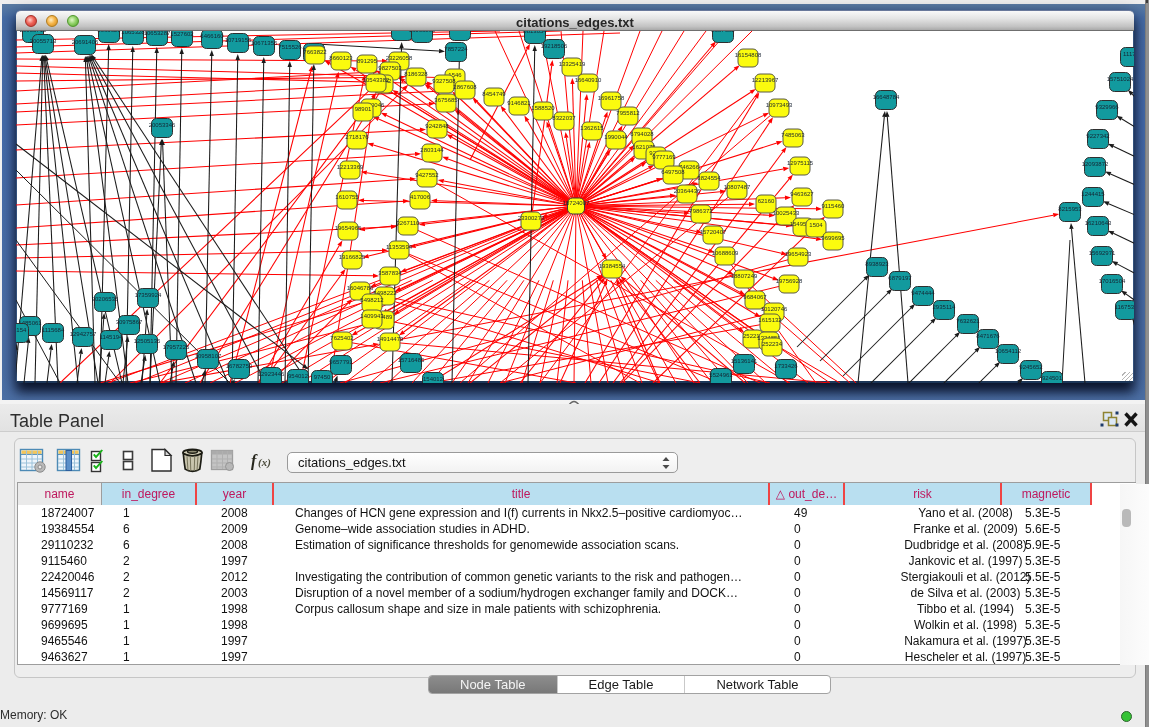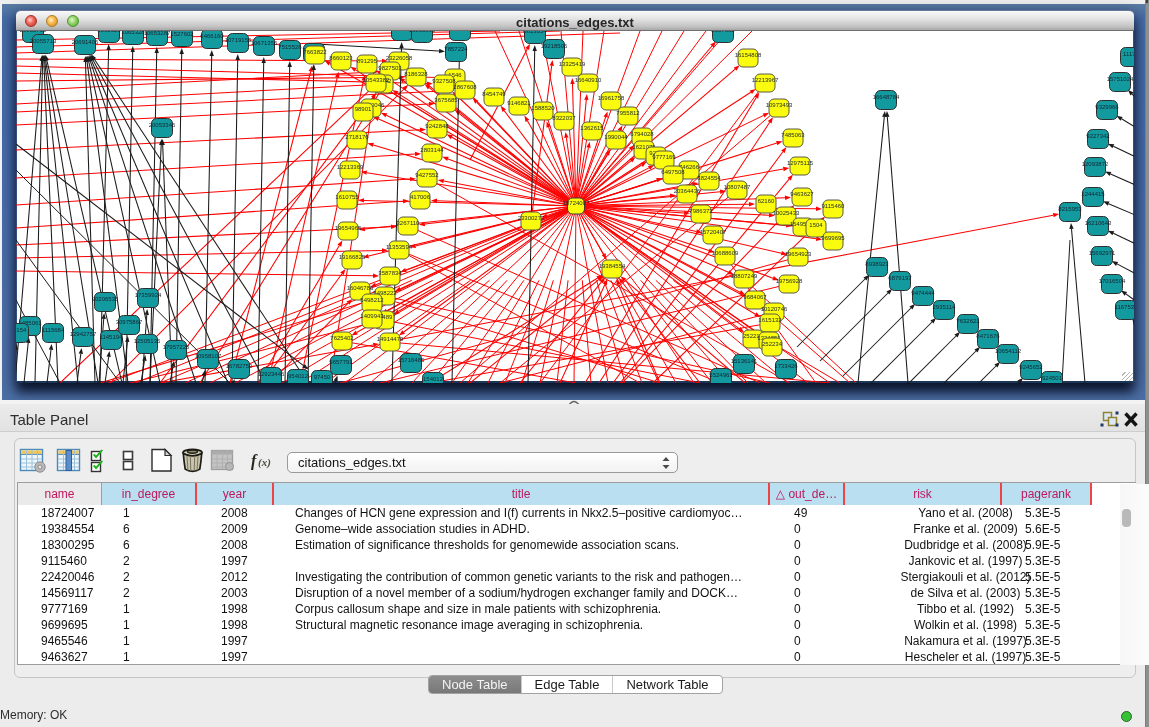--- a/index.html
+++ b/index.html
@@ -15,40 +15,40 @@
 .tl{position:absolute;top:15px;width:12px;height:12px;border-radius:50%}
 .tl.r{left:25px;background:radial-gradient(circle at 4px 4px,#ffd0cb,#ee6156 45%,#c33a31 90%);border:1px solid #a52e27}
 .tl.y{left:46px;background:radial-gradient(circle at 4px 4px,#ffeec4,#f6b549 45%,#d28e22 90%);border:1px solid #b07b1e}
 .tl.g{left:67px;background:radial-gradient(circle at 4px 4px,#e0f7c8,#92d26a 45%,#58a82f 90%);border:1px solid #4f962c}
 .wtitle{position:absolute;top:4px;left:0;width:1118px;text-align:center;font-size:13px;color:#262626;font-weight:bold}
 .canvas{position:absolute;left:16px;top:31px;width:1118px;height:352px;background:#fff;border-left:1px solid #33517c;border-right:1px solid #33517c;border-bottom:2px solid #1c3658}
 .rgrip{position:absolute;left:1122px;top:372px;width:11px;height:9px;
  background:repeating-linear-gradient(135deg,transparent 0,transparent 2px,#b5b5b5 2px,#b5b5b5 3px)}
 .tpheader{position:absolute;left:0;top:404px;width:1145px;height:28px;background:linear-gradient(180deg,#ebebeb,#e2e2e2);
  border-bottom:1px solid #cdcdcd}
-.tpheader .lbl{position:absolute;left:10px;top:7px;font-size:15px;color:#2e2e2e}
+.tpheader .lbl{position:absolute;left:10px;top:7px;font-size:18px;color:#2e2e2e}
 .panelbg{position:absolute;left:0;top:432px;width:1145px;height:295px;background:#ececec}
 .panel{position:absolute;left:14px;top:438px;width:1122px;height:240px;border:1px solid #c6c6c6;border-radius:6px;background:#eeeeee}
 .combo{position:absolute;left:287px;top:452px;width:391px;height:21px;border:1px solid #9a9a9a;border-radius:5px;
  background:linear-gradient(180deg,#ffffff,#f2f2f2);font-size:13px;color:#111;line-height:20px;padding-left:10px}
 .tablewrap{position:absolute;left:17px;top:482px;width:1119px;height:183px;background:#fff;border:1px solid #9d9d9d;border-right:none}
 .thead{position:absolute;left:0;top:0;height:22px;width:1075px;display:flex;font-size:12px;color:#be185d}
 .thead div{background:#b9dfF0;border-right:2px solid #ef4444;text-align:center;line-height:22px;height:22px}
 .thead .h0{background:#eaeaea;border-right:1px solid #9d9d9d}
 .tbody{position:absolute;left:0;top:22px;width:1119px;font-size:12px;color:#111}
 .tr{height:16px;line-height:16px;white-space:nowrap;position:relative}
 .tr div{position:absolute;top:0;height:16px;overflow:hidden}
 .c0{left:23px;width:78px}.c1{left:105px;width:80px}.c2{left:203px;width:60px}
 .c3{left:277px;width:486px}.c4{left:776px;width:60px}
 .c5{left:860px;width:175px;text-align:center}.c6{left:1007px;width:85px}
 .scroll{position:absolute;left:1102px;top:1px;width:32px;height:181px;background:linear-gradient(90deg,#f6f6f6,#fdfdfd)}
 .thumb{position:absolute;left:1104px;top:26px;width:9px;height:18px;border-radius:4px;background:#b9b9b9}
 .tabs{position:absolute;left:428px;top:675px;height:19px;display:flex;font-size:13px;
  border:1px solid #a2a2a2;border-radius:4px;overflow:hidden;background:#fff}
-.tabs div{padding:0 13px;line-height:18px;color:#1a1a1a}
+.tabs div{padding:0 31px;line-height:18px;color:#1a1a1a}
 .tabs .sel{background:linear-gradient(180deg,#8d8d8d,#787878);color:#f4f4f4}
 .tabs .mid{border-left:1px solid #c9c9c9;border-right:1px solid #c9c9c9}
 .memory{position:absolute;left:0;top:708px;width:1118px;font-size:12px;color:#2e2e2e}
 .memdot{position:absolute;left:1121px;top:711px;width:11px;height:11px;border-radius:50%;background:#35c335;border:1px solid #2e642e}
 </style></head><body>
 <div class="leftstrip"></div>
 <div style="position:absolute;left:0;top:0;width:1145px;height:4px;background:#efefef"></div>
 <div class="desktop"></div>
 <div class="win"></div>
 <div class="canvas"></div>
@@ -906,21 +906,21 @@
     </svg>
 </div>
 <div class="tablewrap">
  <div class="thead">
   <div class="h0" style="width:84px">name</div>
   <div style="width:95px">in_degree</div>
   <div style="width:77px">year</div>
   <div style="width:496px">title</div>
   <div style="width:75px">△ out_de…</div>
   <div style="width:157px">risk</div>
-  <div style="width:90px">pagerank</div>
+  <div style="width:90px">magnetic</div>
  </div>
  <div class="scroll"></div>
     <div class="thumb"></div>
  <div class="tbody">
 <div class="tr">
         <div class="c0">18724007</div>
         <div class="c1">1</div>
         <div class="c2">2008</div>
         <div class="c3">Changes of HCN gene expression and I(f) currents in Nkx2.5–positive cardiomyoc…</div>
         <div class="c4">49</div>
@@ -930,21 +930,21 @@
       <div class="tr">
         <div class="c0">19384554</div>
         <div class="c1">6</div>
         <div class="c2">2009</div>
         <div class="c3">Genome–wide association studies in ADHD.</div>
         <div class="c4">0</div>
         <div class="c5">Franke et al. (2009)</div>
         <div class="c6">5.6E-5</div>
       </div>
       <div class="tr">
-        <div class="c0">18300295</div>
+        <div class="c0">29110232</div>
         <div class="c1">6</div>
         <div class="c2">2008</div>
         <div class="c3">Estimation of significance thresholds for genomewide association scans.</div>
         <div class="c4">0</div>
         <div class="c5">Dudbridge et al. (2008)</div>
         <div class="c6">5.9E-5</div>
       </div>
       <div class="tr">
         <div class="c0">9115460</div>
         <div class="c1">2</div>
@@ -970,28 +970,27 @@
         <div class="c4">0</div>
         <div class="c5">de Silva et al. (2003)</div>
         <div class="c6">5.3E-5</div>
       </div>
       <div class="tr">
         <div class="c0">9777169</div>
         <div class="c1">1</div>
         <div class="c2">1998</div>
         <div class="c3">Corpus callosum shape and size in male patients with schizophrenia.</div>
         <div class="c4">0</div>
-        <div class="c5">Tibbo et al. (1992)</div>
+        <div class="c5">Tibbo et al. (1994)</div>
         <div class="c6">5.3E-5</div>
       </div>
       <div class="tr">
         <div class="c0">9699695</div>
         <div class="c1">1</div>
         <div class="c2">1998</div>
-        <div class="c3">Structural magnetic resonance image averaging in schizophrenia.</div>
         <div class="c4">0</div>
         <div class="c5">Wolkin et al. (1998)</div>
         <div class="c6">5.3E-5</div>
       </div>
       <div class="tr">
         <div class="c0">9465546</div>
         <div class="c1">1</div>
         <div class="c2">1997</div>
         <div class="c4">0</div>
         <div class="c5">Nakamura et al. (1997)</div>

